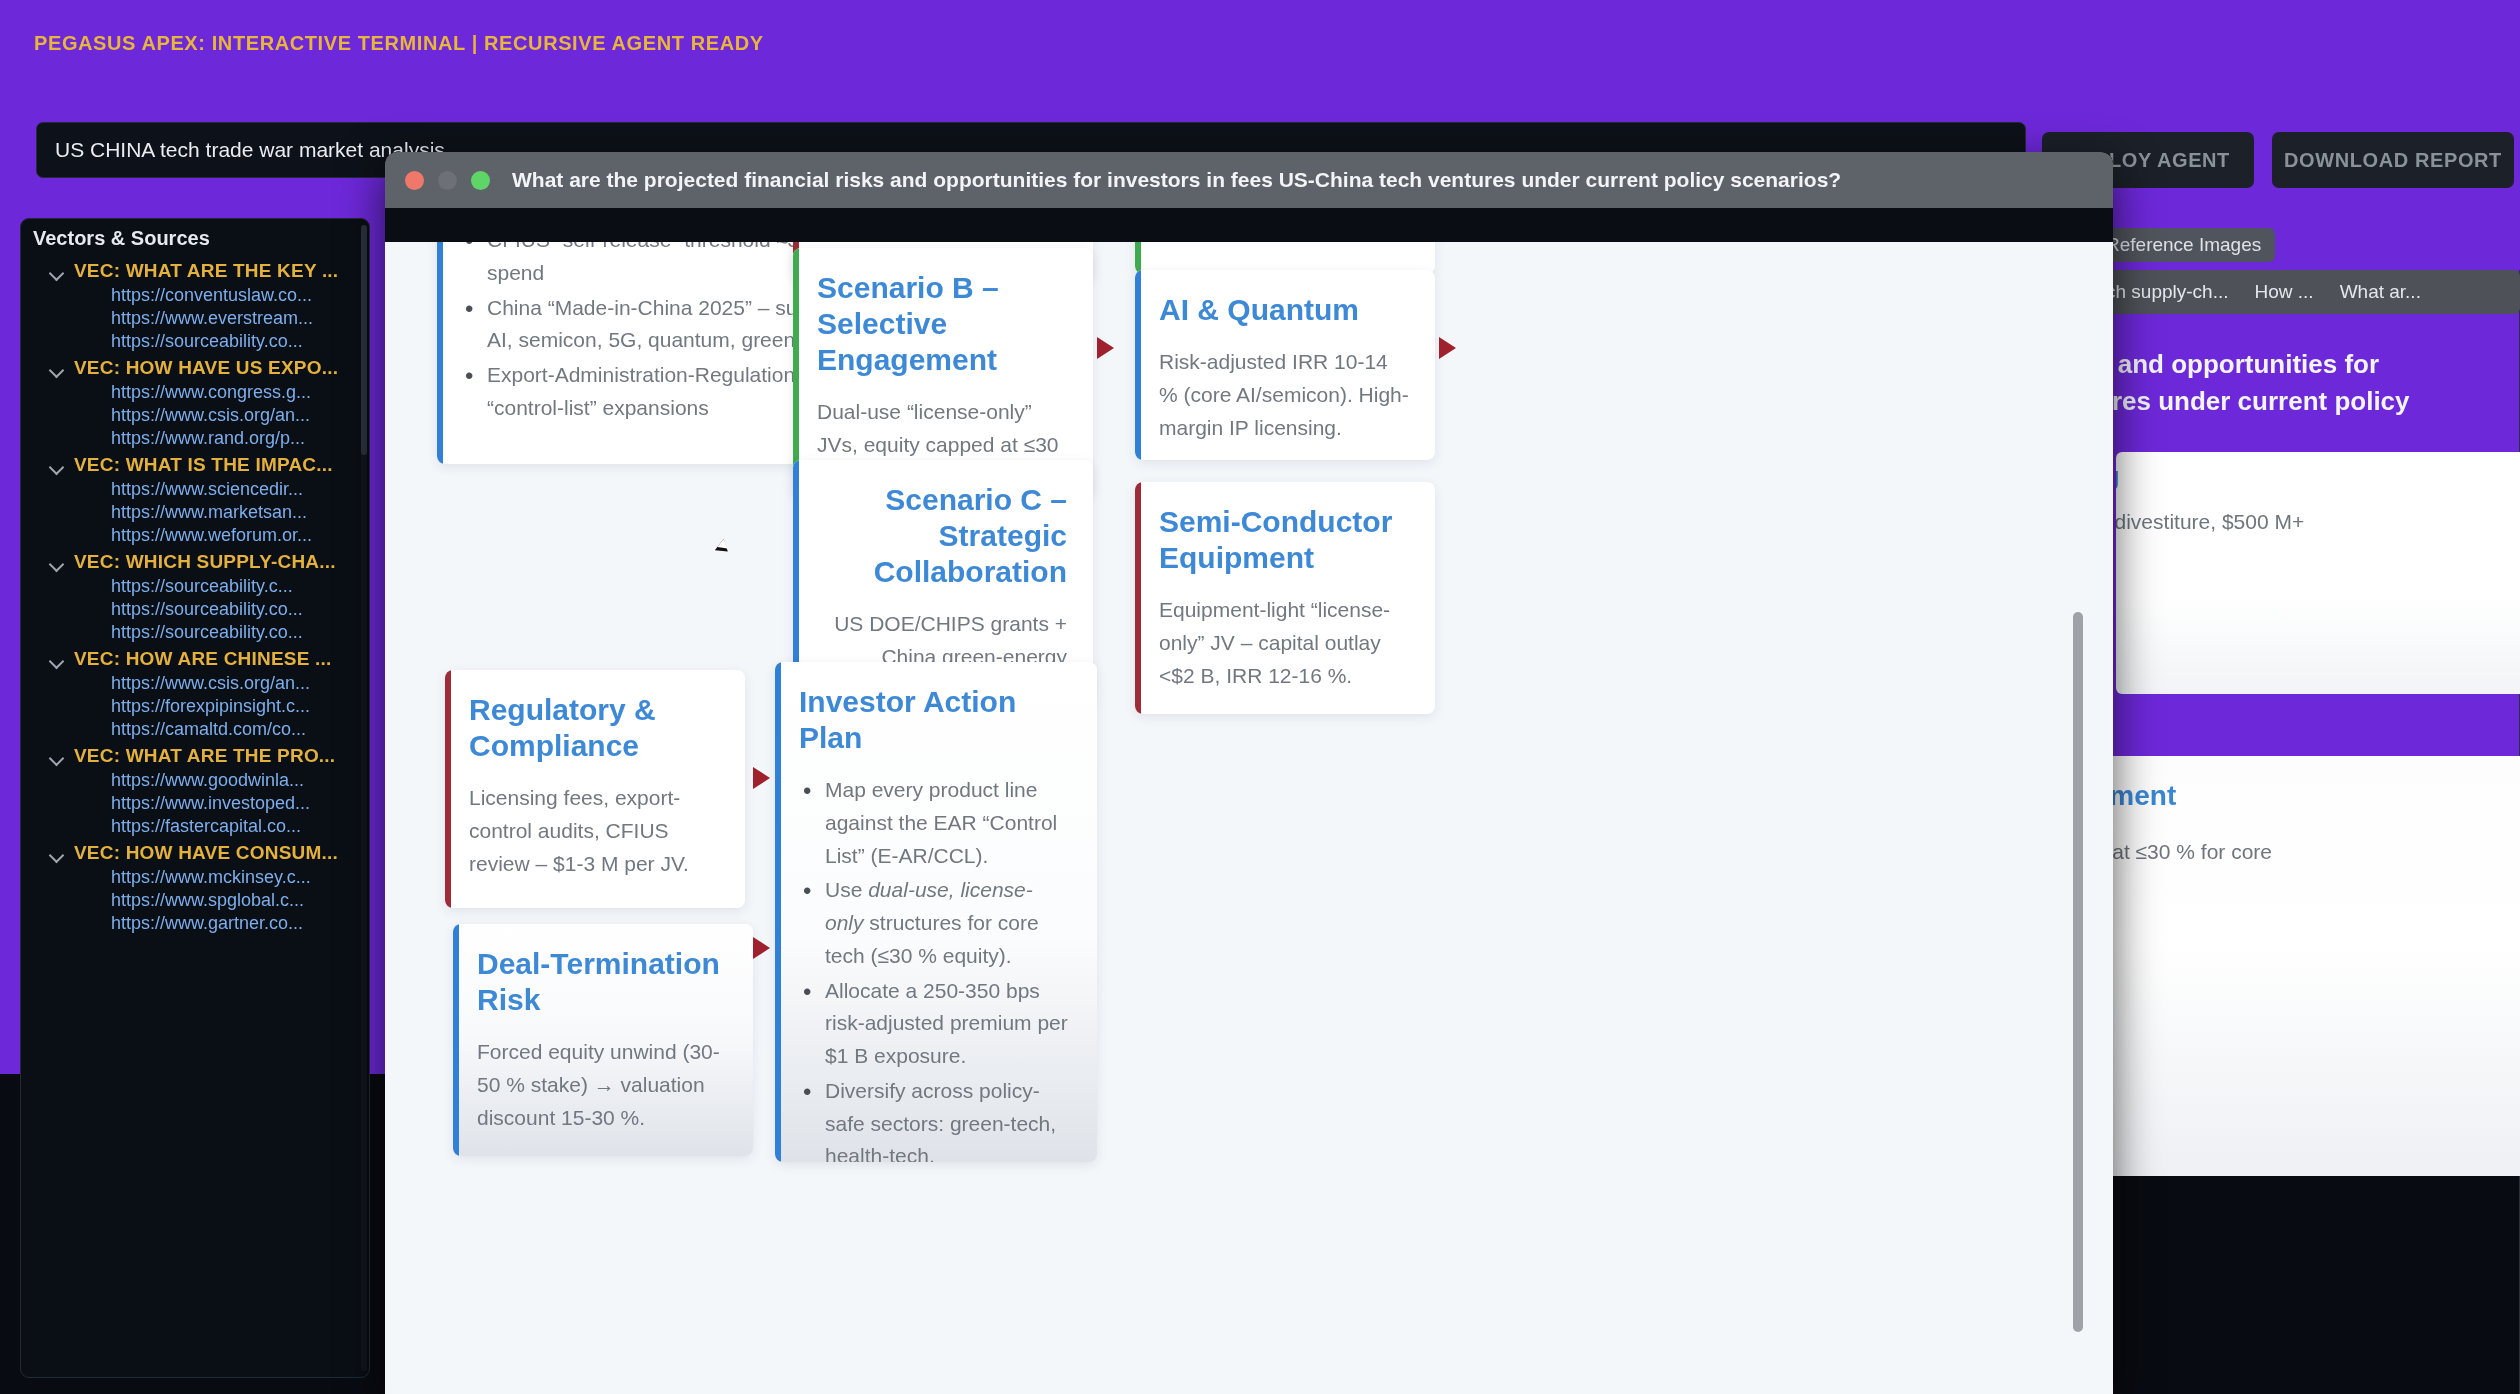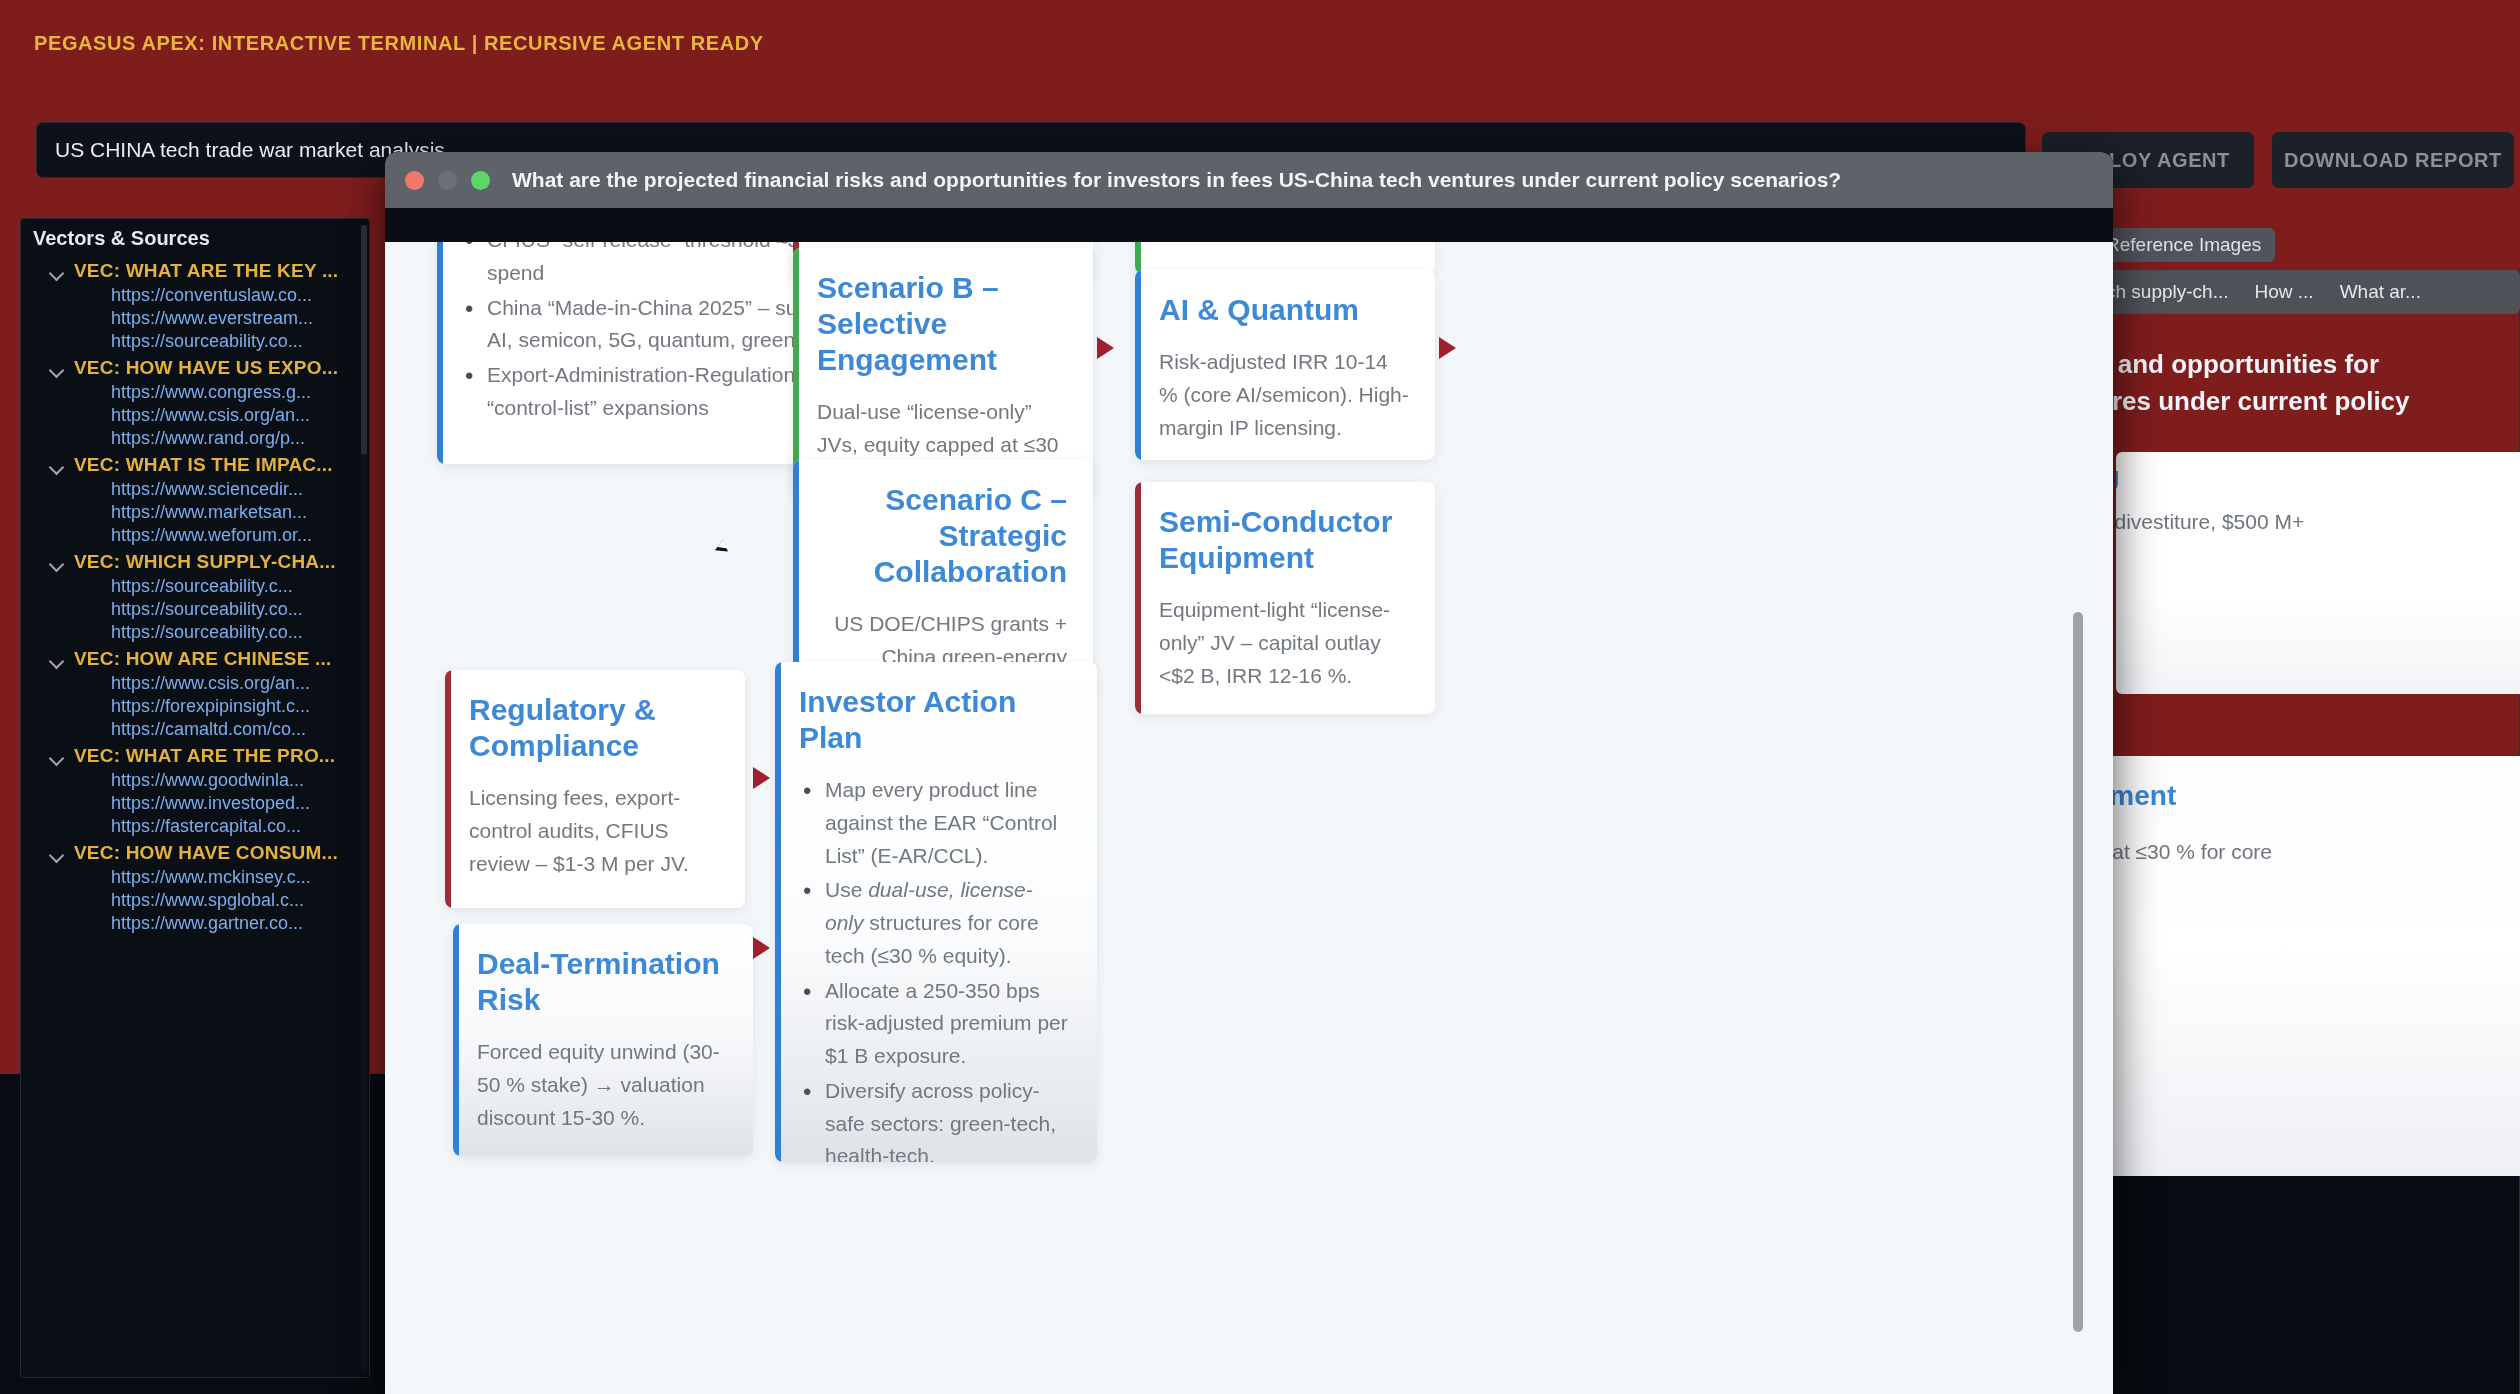--- a/index.html
+++ b/index.html
@@ -3,21 +3,21 @@
 <meta charset="utf-8">
 <style>
   * { box-sizing: border-box; margin: 0; padding: 0; }
   html, body {
     width: 2520px; height: 1394px;
     background: #080b11;
     font-family: "Liberation Sans", sans-serif;
     overflow: hidden;
   }
   
-  #app { position: relative; width: 2520px; height: 1074px; background: #7f1d1d; }
+  #app { position: relative; width: 2520px; height: 1074px; background: #6d28d9; }
 
   .app-banner {
     position: absolute; left: 34px; top: 32px;
     font-size: 20px; font-weight: 700; letter-spacing: .6px;
     color: #e8b63a;
   }
 
   .query-input {
     position: absolute; left: 36px; top: 122px;
     width: 1990px; height: 56px;
@@ -40,21 +40,21 @@
   }
   #deploy-agent-button { left: 2042px; width: 212px; }
   #download-report-button { left: 2272px; width: 242px; }
 
   
   .sidebar {
     position: absolute; left: 20px; top: 218px;
     width: 350px; height: 1160px;
     background: #0a0e15;
     border: 1px solid #232936;
-    border-radius: 4px;
+    border-radius: 9px;
     overflow: hidden;
   }
   .sidebar-title {
     color: #e6eaf0; font-size: 20px; font-weight: 700;
     padding: 8px 0 6px 12px;
   }
   .vec-group { margin-top: 2px; }
   .vec-head {
     display: flex; align-items: center; gap: 9px;
     padding: 2px 0 2px 28px; cursor: pointer;

